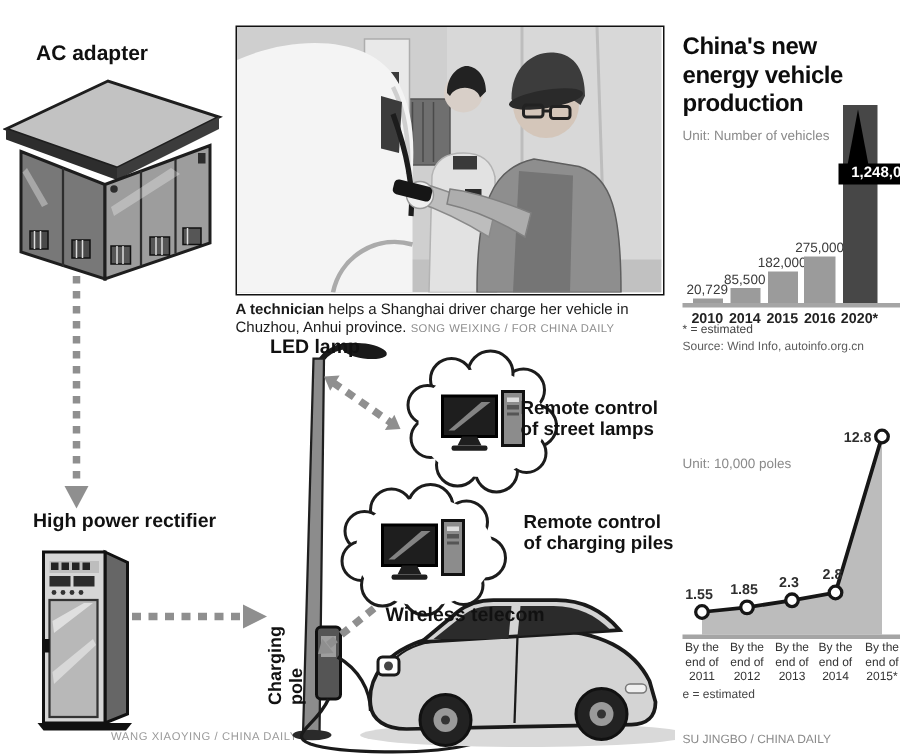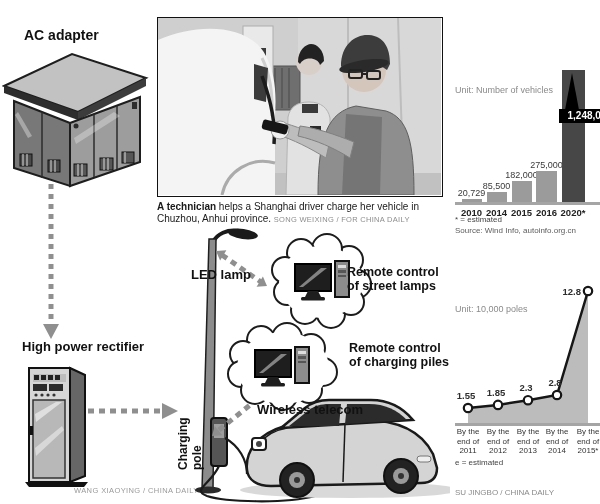--- a/index.html
+++ b/index.html
@@ -227,28 +227,31 @@
       <circle cx="246" cy="254" r="8" fill="#9a9a9a"></circle>
         <circle cx="246" cy="254" r="3" fill="#333"></circle>
       <path d="M104,222 C110,214 120,208 132,206" stroke="#1a1a1a" stroke-width="1.5" fill="none"></path>
       <rect x="97" y="216" width="14" height="12" rx="3" fill="#fff" stroke="#1a1a1a" stroke-width="2"></rect>
       <circle cx="104" cy="222" r="3" fill="#444"></circle>
       <rect x="262" y="234" width="14" height="6" rx="3" fill="#efefef" stroke="#777"></rect>
       <line x1="190" y1="202" x2="188" y2="260" stroke="#1a1a1a" stroke-width="1.5"></line>
     </g>
   </svg>
 
-  <div class="abs diag-label" style="left:191px;top:224px;margin-top:44px;">LED lamp</div>
+  <div class="abs diag-label" style="left:180px;top:224px;">LED lamp</div>
   <div class="abs vtext" style="left:176px;top:392px;height:78px;">Charging pole</div>
   <div class="abs diag-label preline" style="left:347px;top:265px;font-size:12.5px;">Remote control
 of street lamps</div>
   <div class="abs diag-label preline" style="left:349px;top:341px;font-size:12.5px;">Remote control
 of charging piles</div>
   <div class="abs diag-label" style="left:257px;top:403px;">Wireless telecom</div>
 
+  <div class="abs h-title preline" style="left:455px;top:22px;">China's new
+energy vehicle
+production</div>
   <div class="abs unit" style="left:455px;top:85px;">Unit: Number of vehicles</div>
 
   <div class="abs" style="left:455px;top:60px;width:145px;height:142px;" id="bar-plot">
       <div class="bar" style="left: 6.5px; width: 20px; height: 3px; background: rgb(155, 155, 155);"></div>
       <div class="bar-val" style="left: -13.5px; bottom: 4px;">20,729</div>
       <div class="bar-year" style="left: -5.5px;">2010</div>
       <div class="bar" style="left: 31.5px; width: 20px; height: 10px; background: rgb(155, 155, 155);"></div>
       <div class="bar-val" style="left: 11.5px; bottom: 11px;">85,500</div>
       <div class="bar-year" style="left: 19.5px;">2014</div>
       <div class="bar" style="left: 56.5px; width: 20px; height: 21px; background: rgb(155, 155, 155);"></div>

